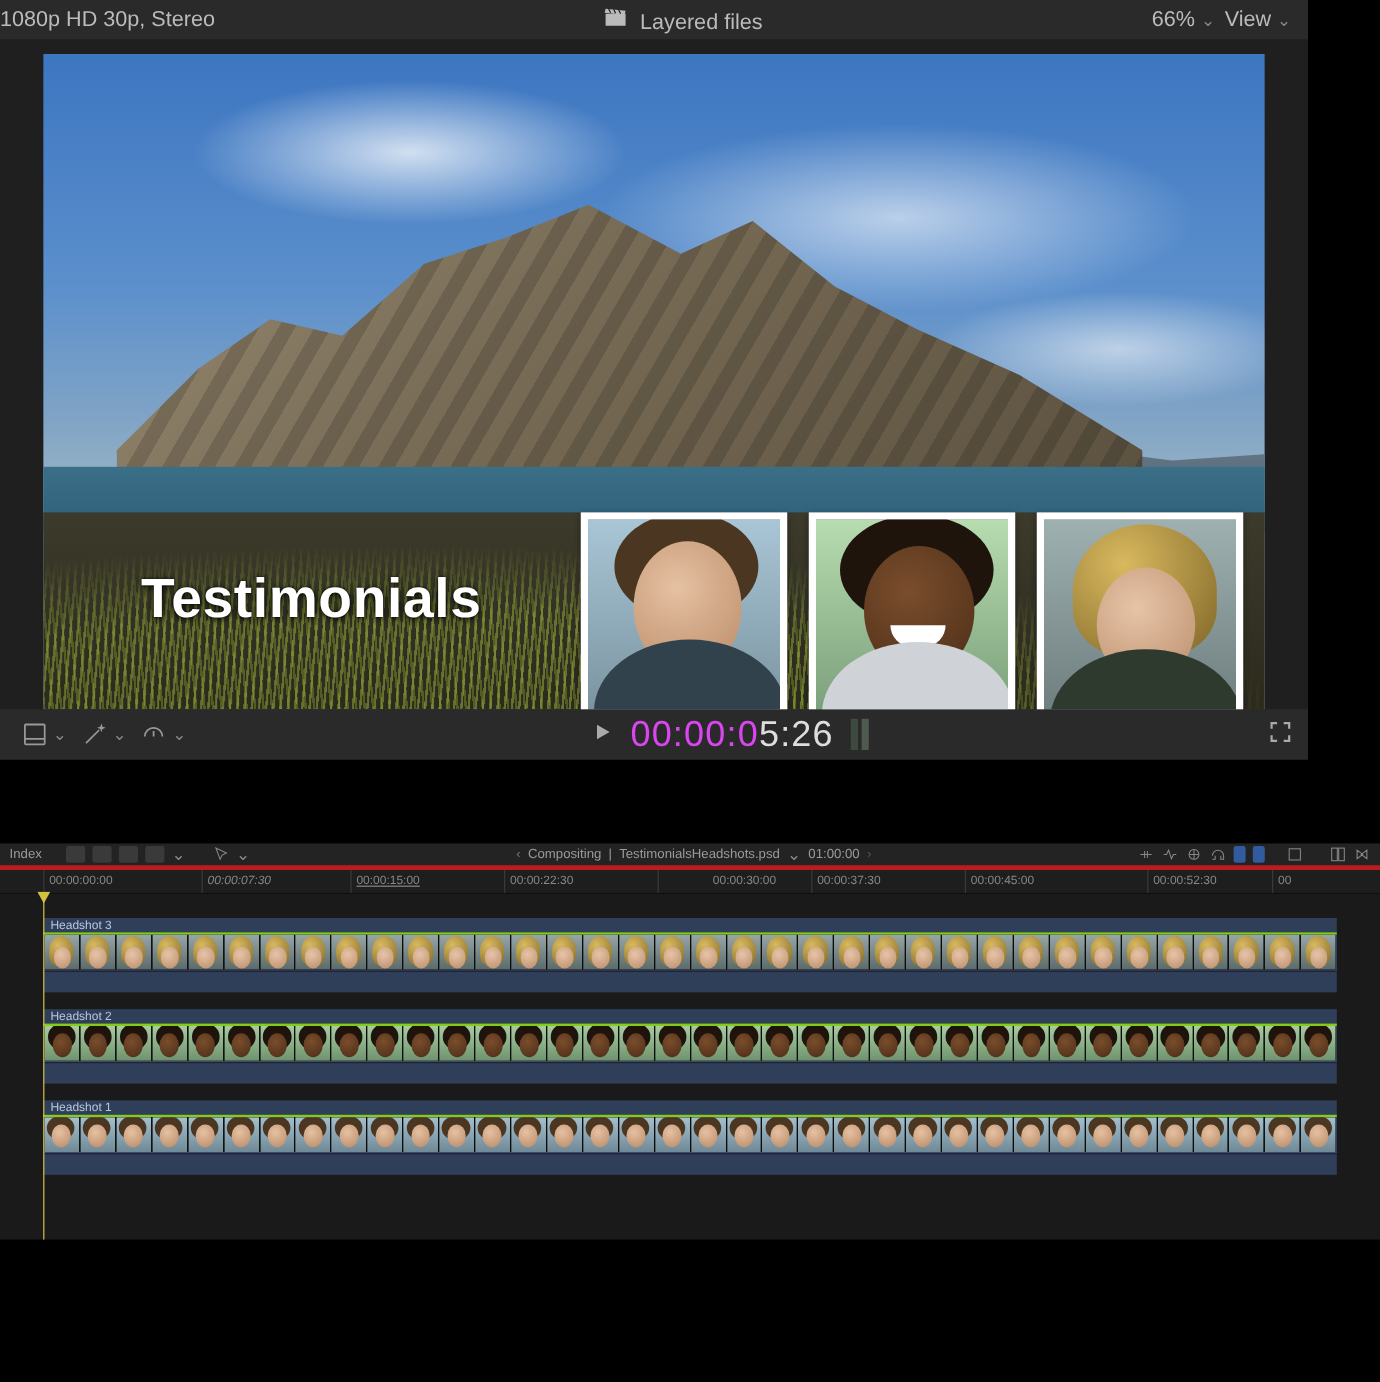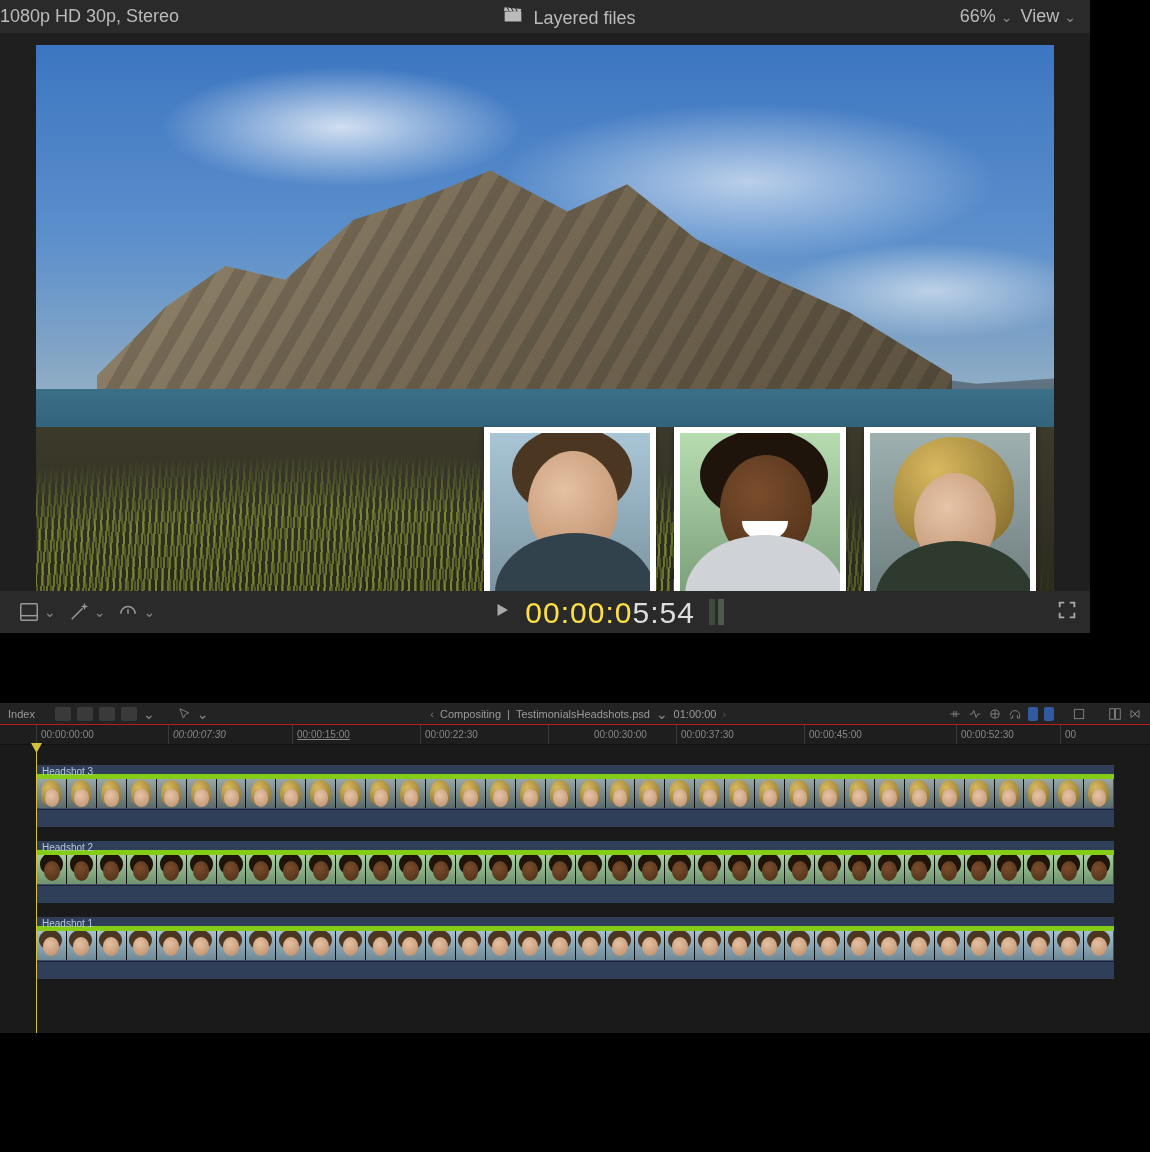--- a/index.html
+++ b/index.html
@@ -68,48 +68,48 @@
   .hs3 .head { width:82px; height:96px; left:44px; top:40px; background:radial-gradient(circle at 40% 35%, #e7c4a7, #b98d6b); }
   .hs3 .body { width:160px; height:100px; left:5px; top:108px; background:#2d3a2d; }
 
   
   .viewer-footer { height:42px; background:#2a2a2a; display:flex; align-items:center; padding:0 12px; color:#aaa; }
   .tool-btn { display:flex; align-items:center; gap:4px; padding:4px 6px; }
   .tool-btn svg { width:22px; height:22px; fill:none; stroke:#999; stroke-width:1.6; }
   .vf-center { flex:1; display:flex; align-items:center; justify-content:center; gap:14px; }
   .play-icon svg { width:18px; height:18px; fill:#aaa; }
   .timecode { font-family: ui-monospace, Menlo, monospace; font-size:30px; letter-spacing:1px; }
-  .timecode .dim { color:#fde047; }
+  .timecode .dim { color:#d946ef; }
   .timecode .bright { color:#ddd; }
   .audio-meter { display:flex; align-items:flex-end; gap:3px; height:26px; }
   .audio-meter span { width:6px; background:#3d4a3d; height:100%; }
   .audio-meter span:nth-child(2){ background:#4d5a4d; }
   .fs-icon svg { width:22px; height:22px; stroke:#aaa; stroke-width:2; fill:none; }
 
   
   .gap { height:70px; background:#000; }
 
   
   .timeline { background:#1a1a1a; }
-  .tl-toolbar { height:22px; background:#232323; display:flex; align-items:center; font-size:11px; color:#9a9a9a; padding:0 8px; gap:6px; border-bottom:1px solid #b91c1c; }
+  .tl-toolbar { height:22px; background:#232323; display:flex; align-items:center; font-size:11px; color:#9a9a9a; padding:0 8px; gap:6px; border-bottom:4px solid #b91c1c; }
   .tl-toolbar .spacer { flex:1; }
   .tl-toolbar .segbtn { width:16px; height:14px; background:#3a3a3a; border-radius:2px; }
   .tl-toolbar .crumb { display:flex; align-items:center; gap:6px; }
   .tl-toolbar .mini-icon { width:14px; height:14px; stroke:#888; fill:none; stroke-width:1.5; }
   .tl-toolbar .snap { color:#6fa0ff; }
   .tl-toolbar .pill { width:10px; height:14px; background:#315b9e; border-radius:2px; }
 
   .tl-ruler { height:20px; background:#1e1e1e; border-bottom:1px solid #111; position:relative; font-size:10px; color:#888; }
   .tl-ruler .tick { position:absolute; top:0; height:100%; border-left:1px solid #3a3a3a; padding-left:4px; display:flex; align-items:center; }
   .playhead { position:absolute; left:36px; top:0; bottom:0; width:1px; background:#d4c23f; z-index:5; }
   .playhead::before { content:""; position:absolute; top:-2px; left:-5px; width:11px; height:10px; background:#d4c23f; clip-path:polygon(0 0,100% 0,50% 100%); }
 
   .tl-body { position:relative; padding:20px 0 40px 0; }
   .track { margin:0 36px 14px 36px; }
-  .track-label { height:14px; background:#2f3f59; color:#b9c7de; font-size:10px; line-height:14px; padding-left:6px; border-bottom:5px solid #84cc16; }
+  .track-label { height:14px; background:#2f3f59; color:#b9c7de; font-size:10px; line-height:14px; padding-left:6px; border-bottom:2px solid #84cc16; }
   .clipstrip { height:30px; display:flex; background:#111; border:1px solid #3a4d6e; border-top:none; }
   .thumb { flex:1; position:relative; overflow:hidden; border-right:1px solid rgba(0,0,0,.3); }
   .thumb:last-child { border-right:none; }
   .thumb .tbg { position:absolute; inset:0; }
   .tr1 .tbg { background:linear-gradient(#97a6a6,#5b6a6a); }
   .tr1 .th { position:absolute; width:70%; height:85%; left:14%; top:4%; background:radial-gradient(circle at 35% 30%, #d9b95f, #7e6627); border-radius:55% 55% 40% 40%; }
   .tr1 .tf { position:absolute; width:50%; height:60%; left:26%; top:36%; background:radial-gradient(circle at 40% 35%, #e7c4a7, #b98d6b); border-radius:50%; }
   .tr2 .tbg { background:linear-gradient(#a7cca0,#6f936d); }
   .tr2 .th { position:absolute; width:80%; height:75%; left:10%; top:-6%; background:#1e140c; border-radius:50%; }
   .tr2 .tf { position:absolute; width:55%; height:68%; left:23%; top:22%; background:radial-gradient(circle at 40% 35%, #7a4d2c, #4b2d17); border-radius:50%; }
@@ -147,20 +147,21 @@
   </div>
 
   <div class="canvas">
     <div class="frame">
       <div class="sky"></div>
       <div class="far-hills"></div>
       <div class="mountain"></div>
       <div class="sea"></div>
       <div class="beach"></div>
       <div class="grass"></div>
+      <div class="title-overlay">Testimonials</div>
       <div class="headshots">
         <div class="hs hs1">
             <div class="bg"></div>
             <div class="hair"></div>
             <div class="head"></div>
             <div class="body"></div>
           </div>
         <div class="hs hs2">
             <div class="bg"></div>
             <div class="hair"></div>
@@ -201,21 +202,21 @@
       <span class="chev">⌄</span>
     </div>
 
     <div class="vf-center">
       <span class="play-icon">
         <svg viewBox="0 0 24 24">
             <path d="M6 4l14 8L6 20z"></path>
           </svg>
       </span>
       <span class="timecode">
-        <span class="dim">00:00:0</span><span class="bright">5:54</span>
+        <span class="dim">00:00:0</span><span class="bright">5:26</span>
       </span>
       <span class="audio-meter">
           <span></span>
           <span></span>
         </span>
     </div>
 
     <span class="fs-icon">
       <svg viewBox="0 0 24 24">
           <path d="M4 9V4h5M20 9V4h-5M4 15v5h5M20 15v5h-5"></path>

